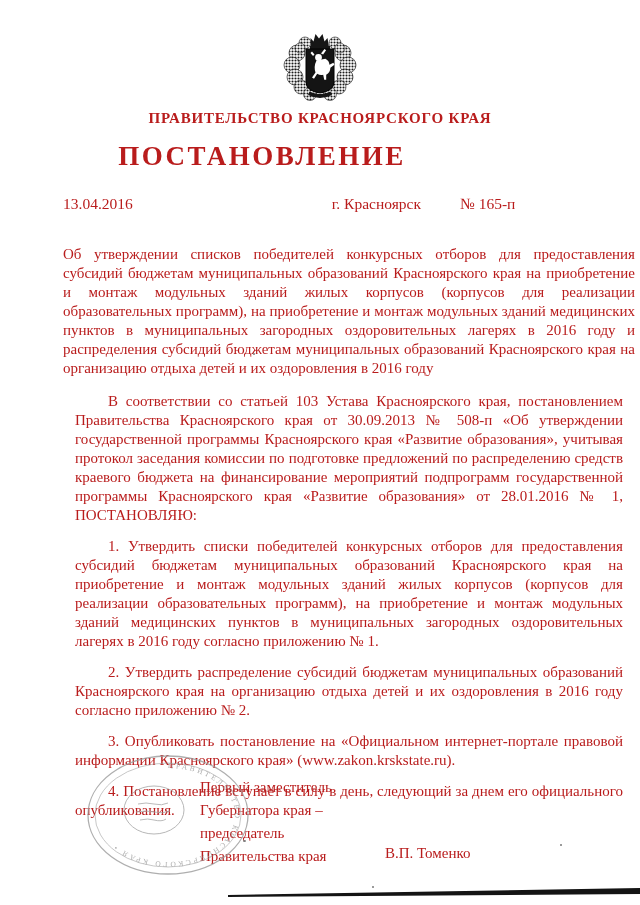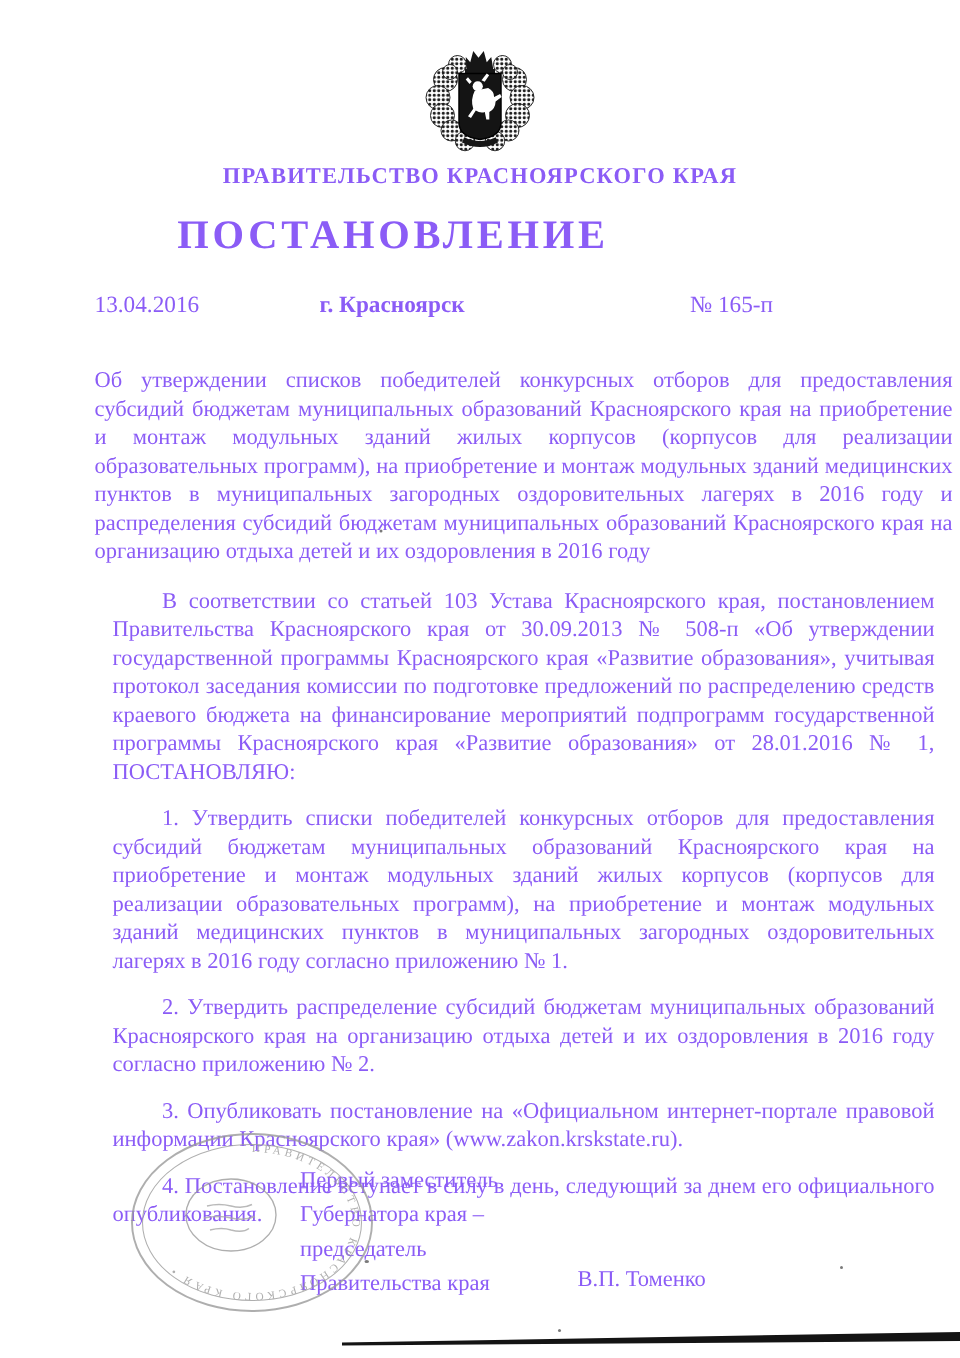--- a/index.html
+++ b/index.html
@@ -1,25 +1,25 @@
 <!DOCTYPE html>
 <html><head>
 <meta charset="utf-8">
 <style>
   html,body{margin:0;padding:0;background:#ffffff;}
   .page{position:relative;width:640px;height:905px;background:#ffffff;overflow:hidden;
-        font-family:"Liberation Serif","DejaVu Serif",serif;color:#8b5cf6;}
+        font-family:"Liberation Serif","DejaVu Serif",serif;color:#b91c1c;}
   .emblem{position:absolute;top:20px;left:282px;width:76px;height:86px;}
   .org-name{position:absolute;top:110px;left:0;width:640px;text-align:center;
             font-weight:700;font-size:15px;letter-spacing:0.8px;}
   .doc-type{position:absolute;top:141px;left:0;width:524px;text-align:center;
             font-weight:700;font-size:27px;letter-spacing:2.5px;}
-  .meta-row{position:absolute;top:195px;left:63px;width:547px;display:flex;font-size:15.5px;}
+  .meta-row{position:absolute;top:195px;left:63px;width:547px;display:flex;font-size:15.5px;gap:39px;}
   .meta-date{width:150px;}
-  .meta-place{flex:1;text-align:left;font-weight:bold;}
+  .meta-place{flex:1;text-align:right;}
   .meta-num{width:150px;text-align:left;}
   .body-text{position:absolute;top:229px;left:63px;width:572px;font-size:15px;
              line-height:19px;text-align:justify;}
   .subject{margin:16px 0 14px 0;}
   .para{margin:12px;text-indent:33px;}
   .sig-title{position:absolute;top:776px;left:200px;font-size:15px;line-height:23px;
              white-space:pre-line;}
   .sig-name{position:absolute;top:845px;left:385px;font-size:15px;text-align:center;}
   .stamp{position:absolute;top:752px;left:82px;opacity:0.8;}
   .speck{position:absolute;background:#7a7a7a;border-radius:50%;}

